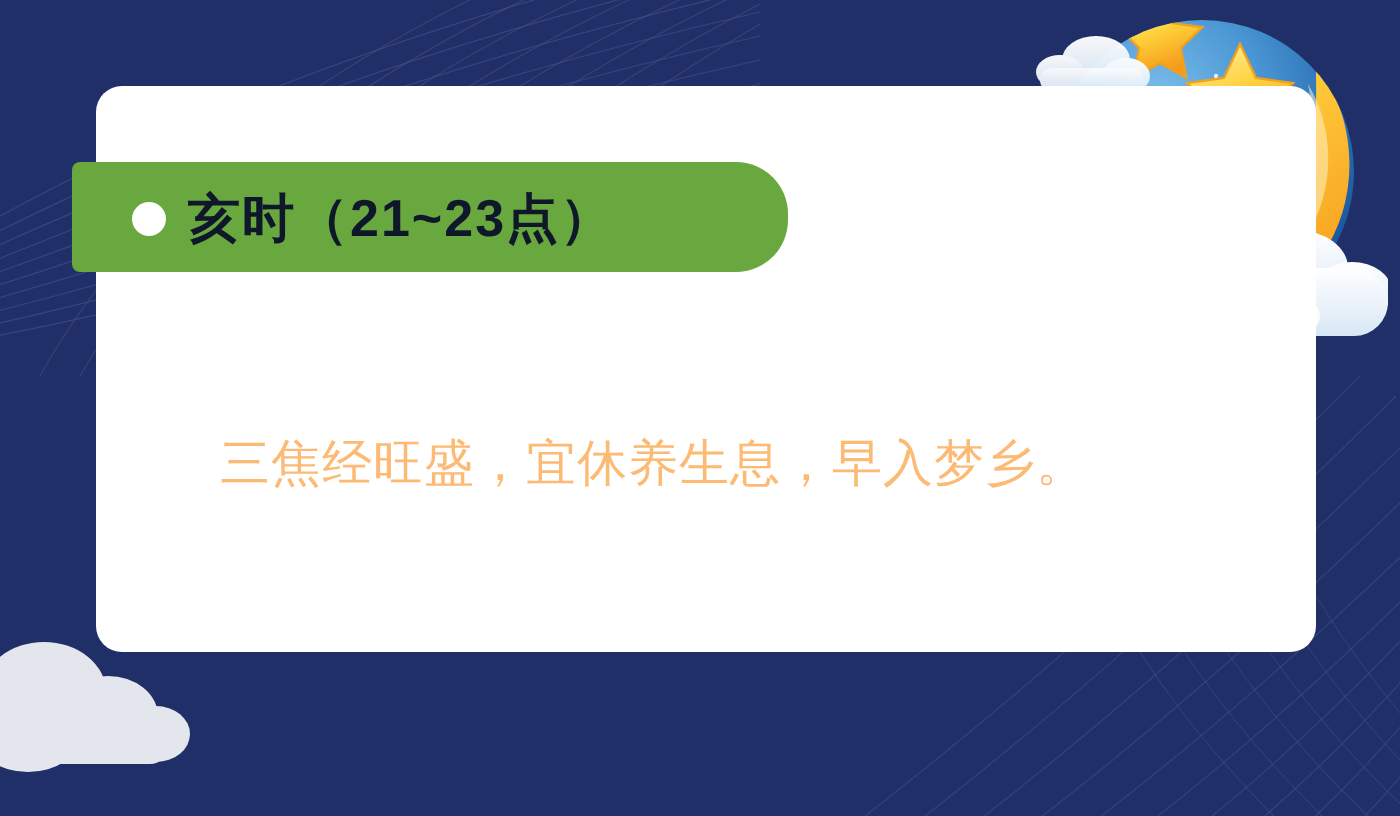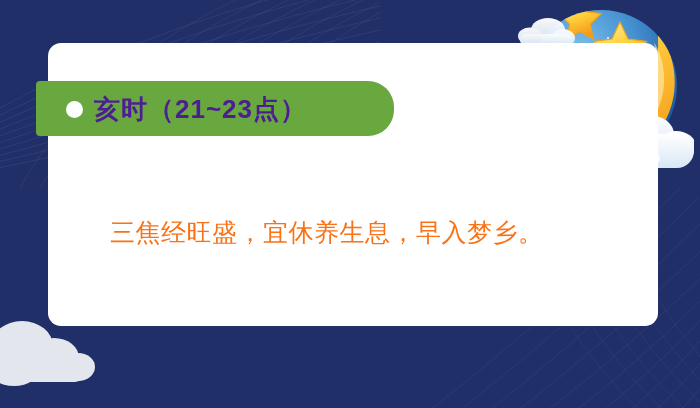--- a/index.html
+++ b/index.html
@@ -35,39 +35,39 @@
     background:#68a83e;
     border-radius:4px 26px 26px 4px;
     display:flex;align-items:center;
     box-sizing:border-box;padding-left:30px;
   }
   .bullet-dot{
     width:17px;height:17px;border-radius:50%;
     background:#ffffff;flex:0 0 auto;margin-right:11px;margin-top:2px;
   }
   .title-text{
-    color:#4c1d95;font-size:26px;font-weight:bold;
+    color:#0f172a;font-size:26px;font-weight:bold;
     letter-spacing:1px;white-space:nowrap;line-height:1;
   }
 
   
   .rail{position:absolute;left:70px;top:168px;width:12px;}
   .rail .dot{
     width:9px;height:9px;border-radius:50%;background:#68a83e;
     margin:0 0 10px 1px;
   }
   .rail .bar{
     width:11px;height:42px;border-radius:6px;background:#68a83e;
     margin-top:12px;
   }
 
   
   .body-text{
     position:absolute;left:110px;top:216px;width:520px;
-    color:#f97316;font-size:25px;line-height:1.35;
+    color:#fdba74;font-size:25px;line-height:1.35;
     white-space:nowrap;letter-spacing:0.5px;
   }
 </style>
 </head>
 <body>
 
 <div class="stage">
 
   <div class="wave-layer">
     <svg class="wave-tl" width="420" height="260" viewBox="0 0 420 260">

